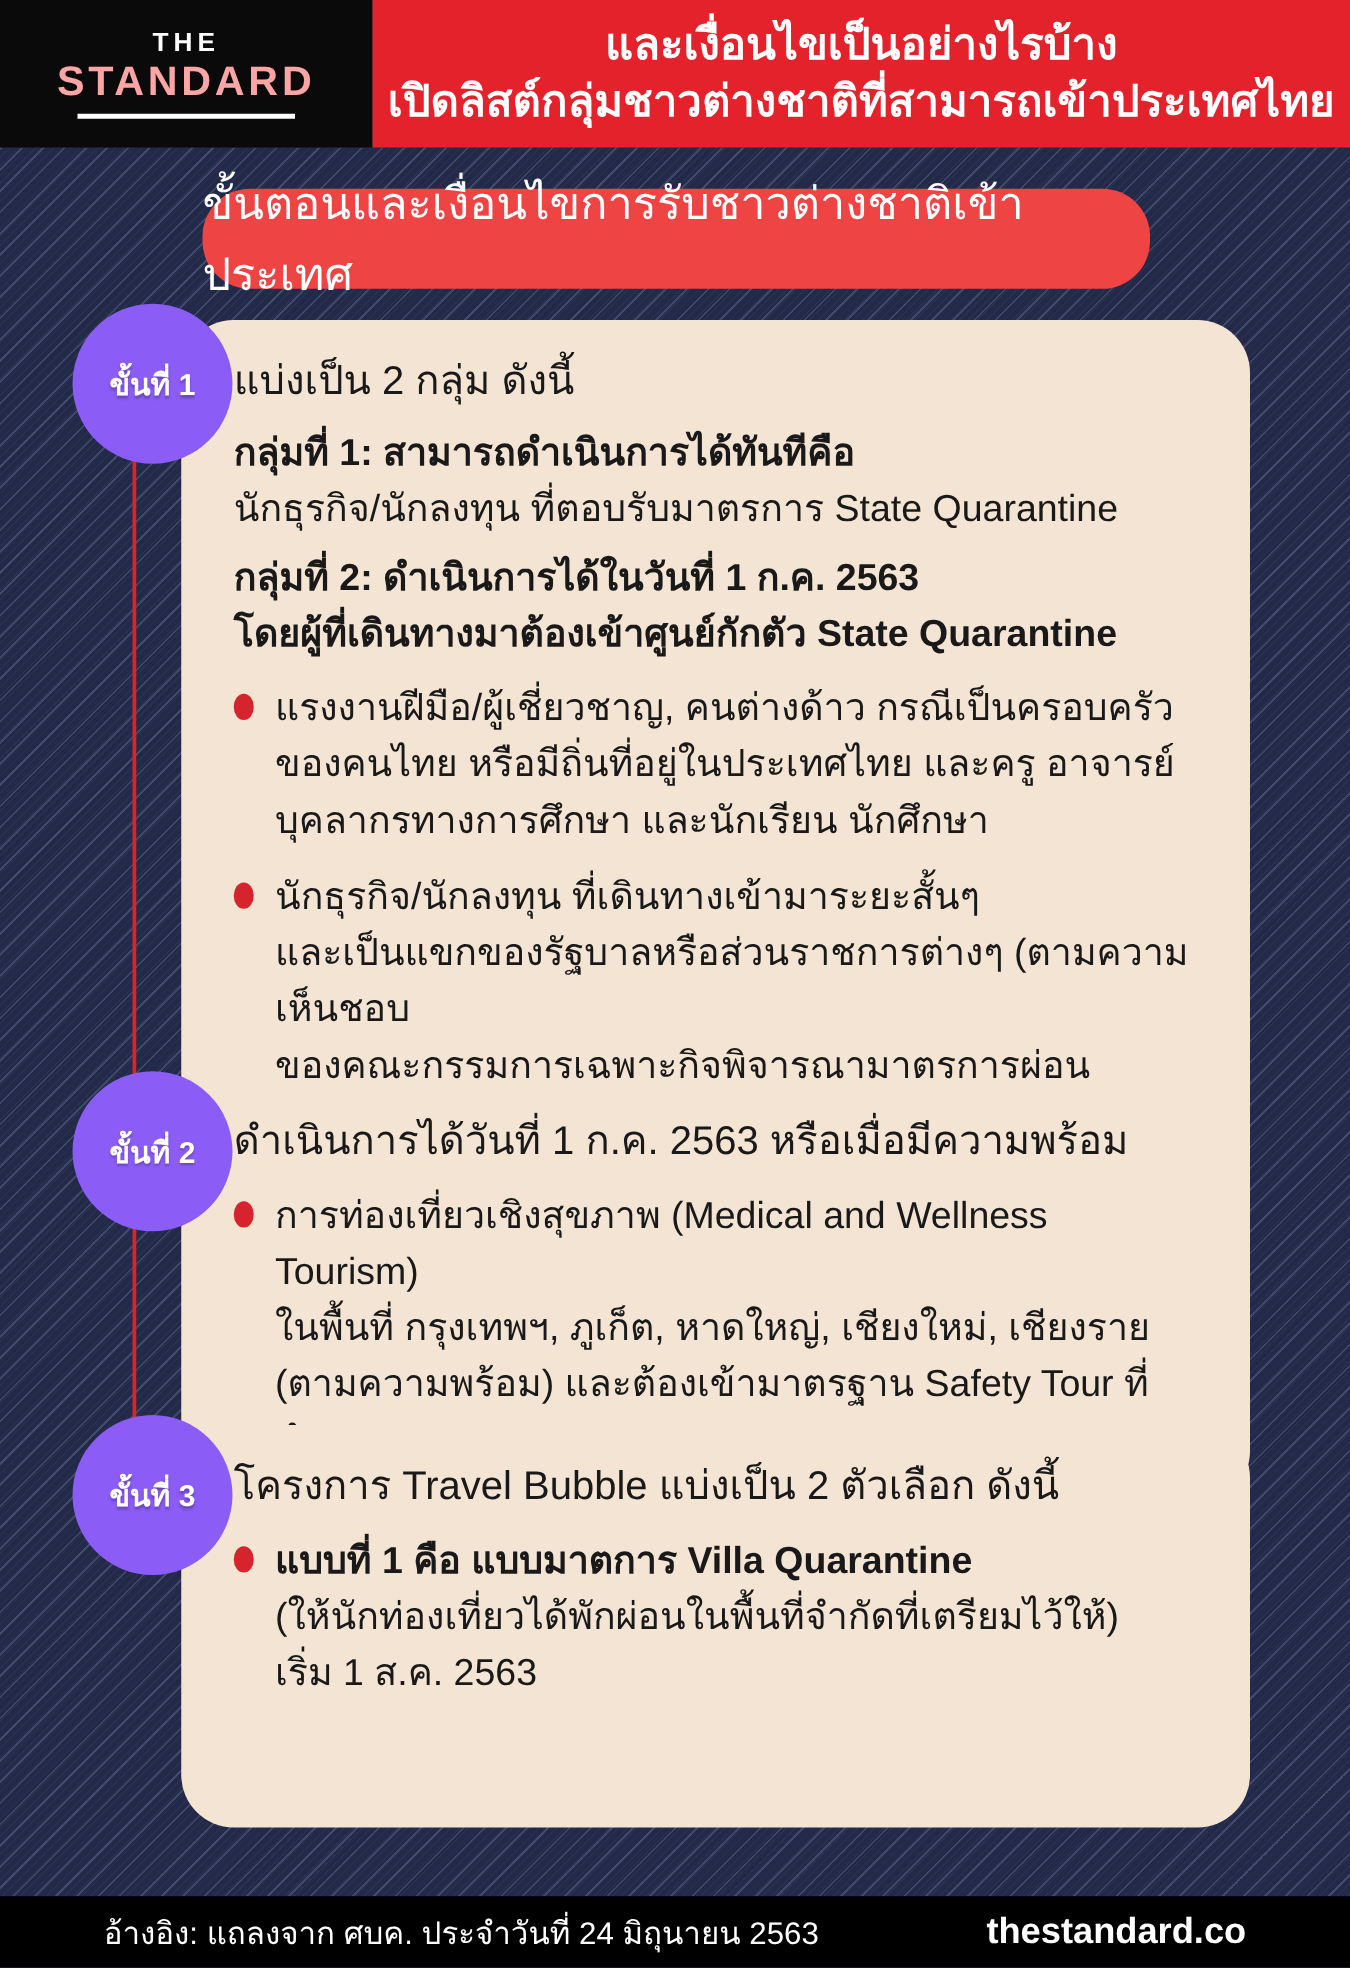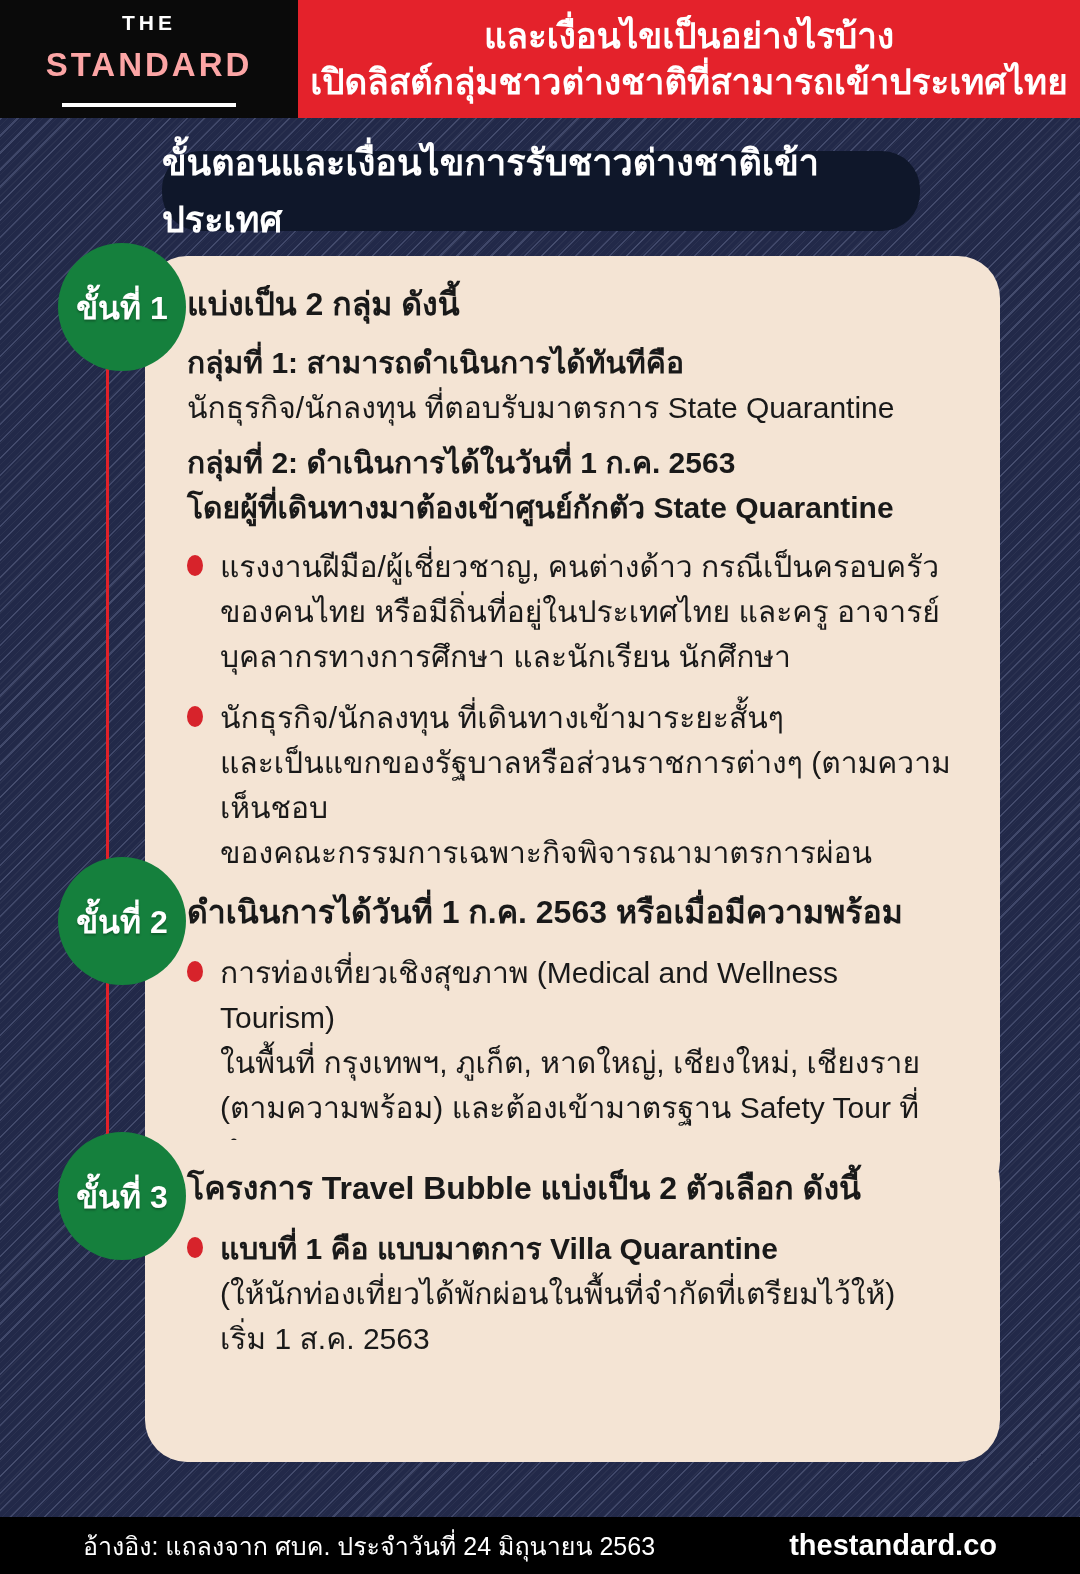--- a/index.html
+++ b/index.html
@@ -5,64 +5,64 @@
   html,body{margin:0;padding:0;background:#111;}
   .poster{
     position:relative;
     width:1080px;height:1574px;
     font-family:"Liberation Sans","DejaVu Sans",sans-serif;
     overflow:hidden;
     background:#222949;
   }
   
   .header{position:absolute;top:0;left:0;width:1080px;height:118px;display:flex;z-index:3;}
-  .logo-box{width:298px;height:118px;background:#0a0a0a;display:flex;flex-direction:column;align-items:center;justify-content:center;gap:12px;}
+  .logo-box{width:298px;height:118px;background:#0a0a0a;display:flex;flex-direction:column;align-items:center;justify-content:center;}
   .logo-top{color:#fff;font-weight:800;font-size:21px;letter-spacing:4px;line-height:1.1;}
   .logo-bottom{color:#fca5a5;font-weight:800;font-size:33px;letter-spacing:3px;line-height:1.15;}
   .logo-underline{width:174px;height:4px;background:#fff;margin-top:7px;}
   .header-red{flex:1;background:#e4222b;display:flex;flex-direction:column;align-items:center;justify-content:center;}
   .header-red .t{color:#fff;font-weight:800;font-size:35px;line-height:1.32;text-align:center;}
   
   .bg-pattern{
     position:absolute;top:118px;left:0;width:1080px;height:1399px;
     background:
       repeating-linear-gradient(135deg, rgba(150,160,200,0.25) 0 1.5px, transparent 1.5px 12px),
       repeating-linear-gradient(135deg, rgba(255,255,255,0.035) 0 1px, transparent 1px 5px),
       #222949;
     z-index:0;
   }
   
   .banner{
     position:absolute;top:151px;left:162px;width:758px;height:80px;
-    background:#0f172a;border-radius:38px;
+    background:#ef4444;border-radius:38px;
     display:flex;align-items:center;justify-content:center;
-    color:#fff;font-weight:700;font-size:36px;z-index:2;
+    color:#fff;font-weight:400;font-size:36px;z-index:2;
   }
   
   .timeline-line{position:absolute;left:106px;top:307px;width:3px;height:890px;background:#e02129;z-index:1;}
   .step-badge{
     position:absolute;left:58px;width:128px;height:128px;border-radius:50%;
-    background:#15803d;display:flex;align-items:center;justify-content:center;
-    color:#fff;font-weight:800;font-size:32px;z-index:2;
+    background:#8b5cf6;display:flex;align-items:center;justify-content:center;
+    color:#fff;font-weight:800;font-size:24px;z-index:2;
     text-shadow:0 2px 2px rgba(0,0,0,0.25);
   }
   .badge-1{top:243px;}
   .badge-2{top:857px;}
   .badge-3{top:1132px;}
   
   .card{
     position:absolute;left:145px;width:855px;box-sizing:border-box;
     background:#f4e4d4;border-radius:42px;
     padding:24px 40px 28px 42px;color:#191919;z-index:1;
     font-size:30px;line-height:1.5;
   }
   .card-1{top:256px;min-height:566px;}
   .card-2{top:864px;min-height:238px;}
   .card-3{top:1140px;min-height:322px;}
-  .card-title{font-weight:700;font-size:32px;margin:0 0 12px 0;line-height:1.5;}
+  .card-title{font-weight:400;font-size:32px;margin:0 0 12px 0;line-height:1.5;}
   .group{margin:0 0 10px 0;}
   .g-label{font-weight:800;}
   .g-head{font-weight:700;}
   .g-line2{font-weight:400;}
   .g-line2.bold{font-weight:700;}
   .bullets{margin-top:14px;}
   .bullet{display:flex;margin-bottom:16px;}
   .bullet:last-child{margin-bottom:0;}
   .dot{flex:none;width:16px;height:21px;border-radius:50%;background:#d7232b;margin:11px 17px 0 0;}
   .bullet-lines{flex:1;}

